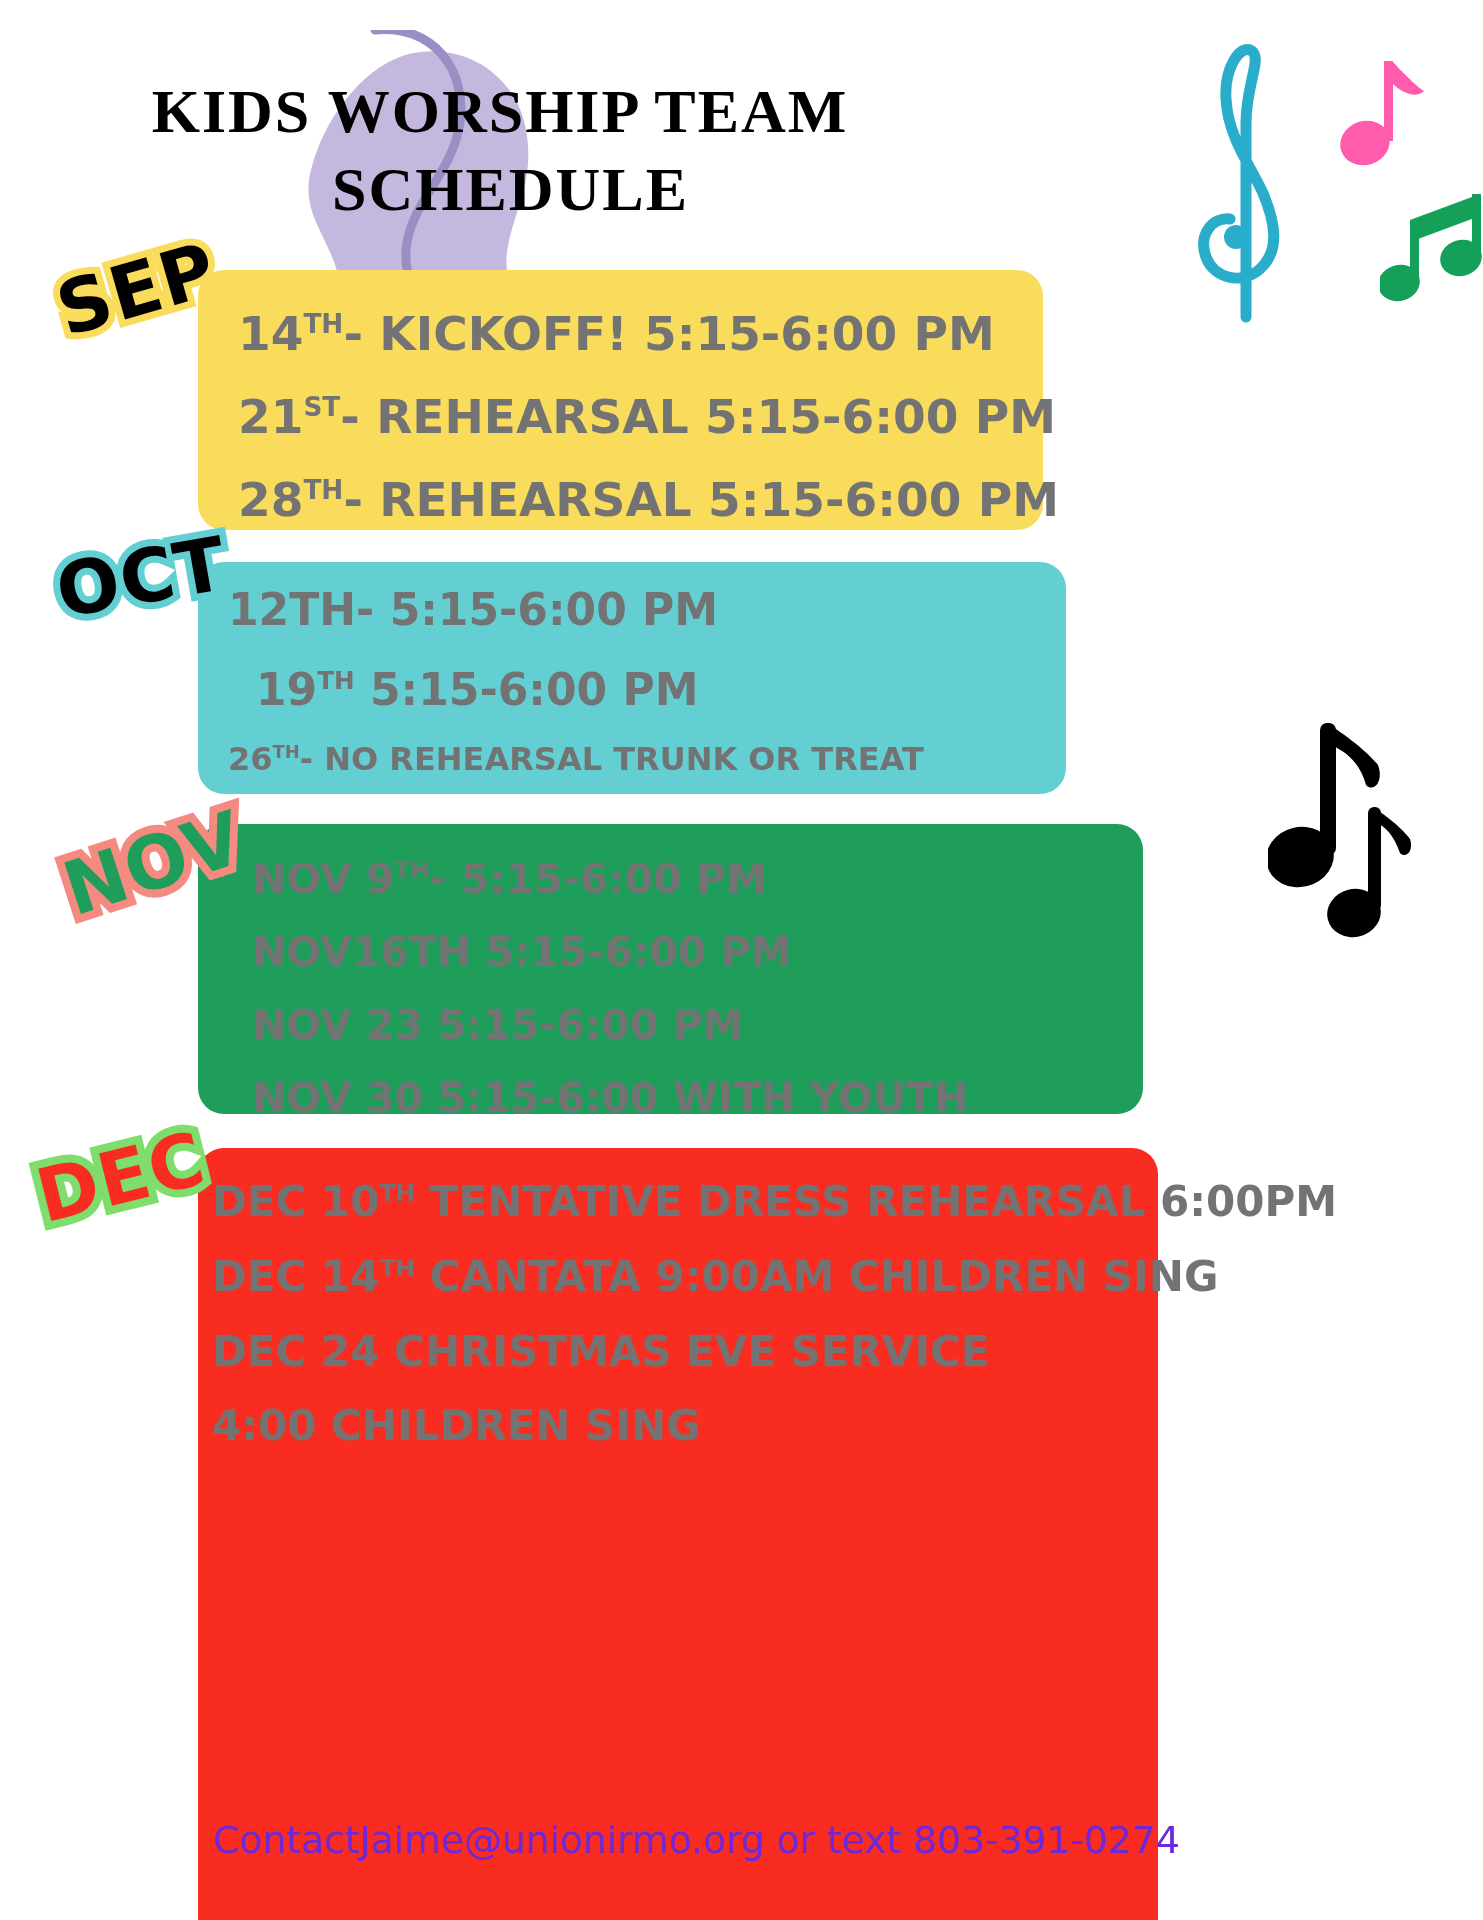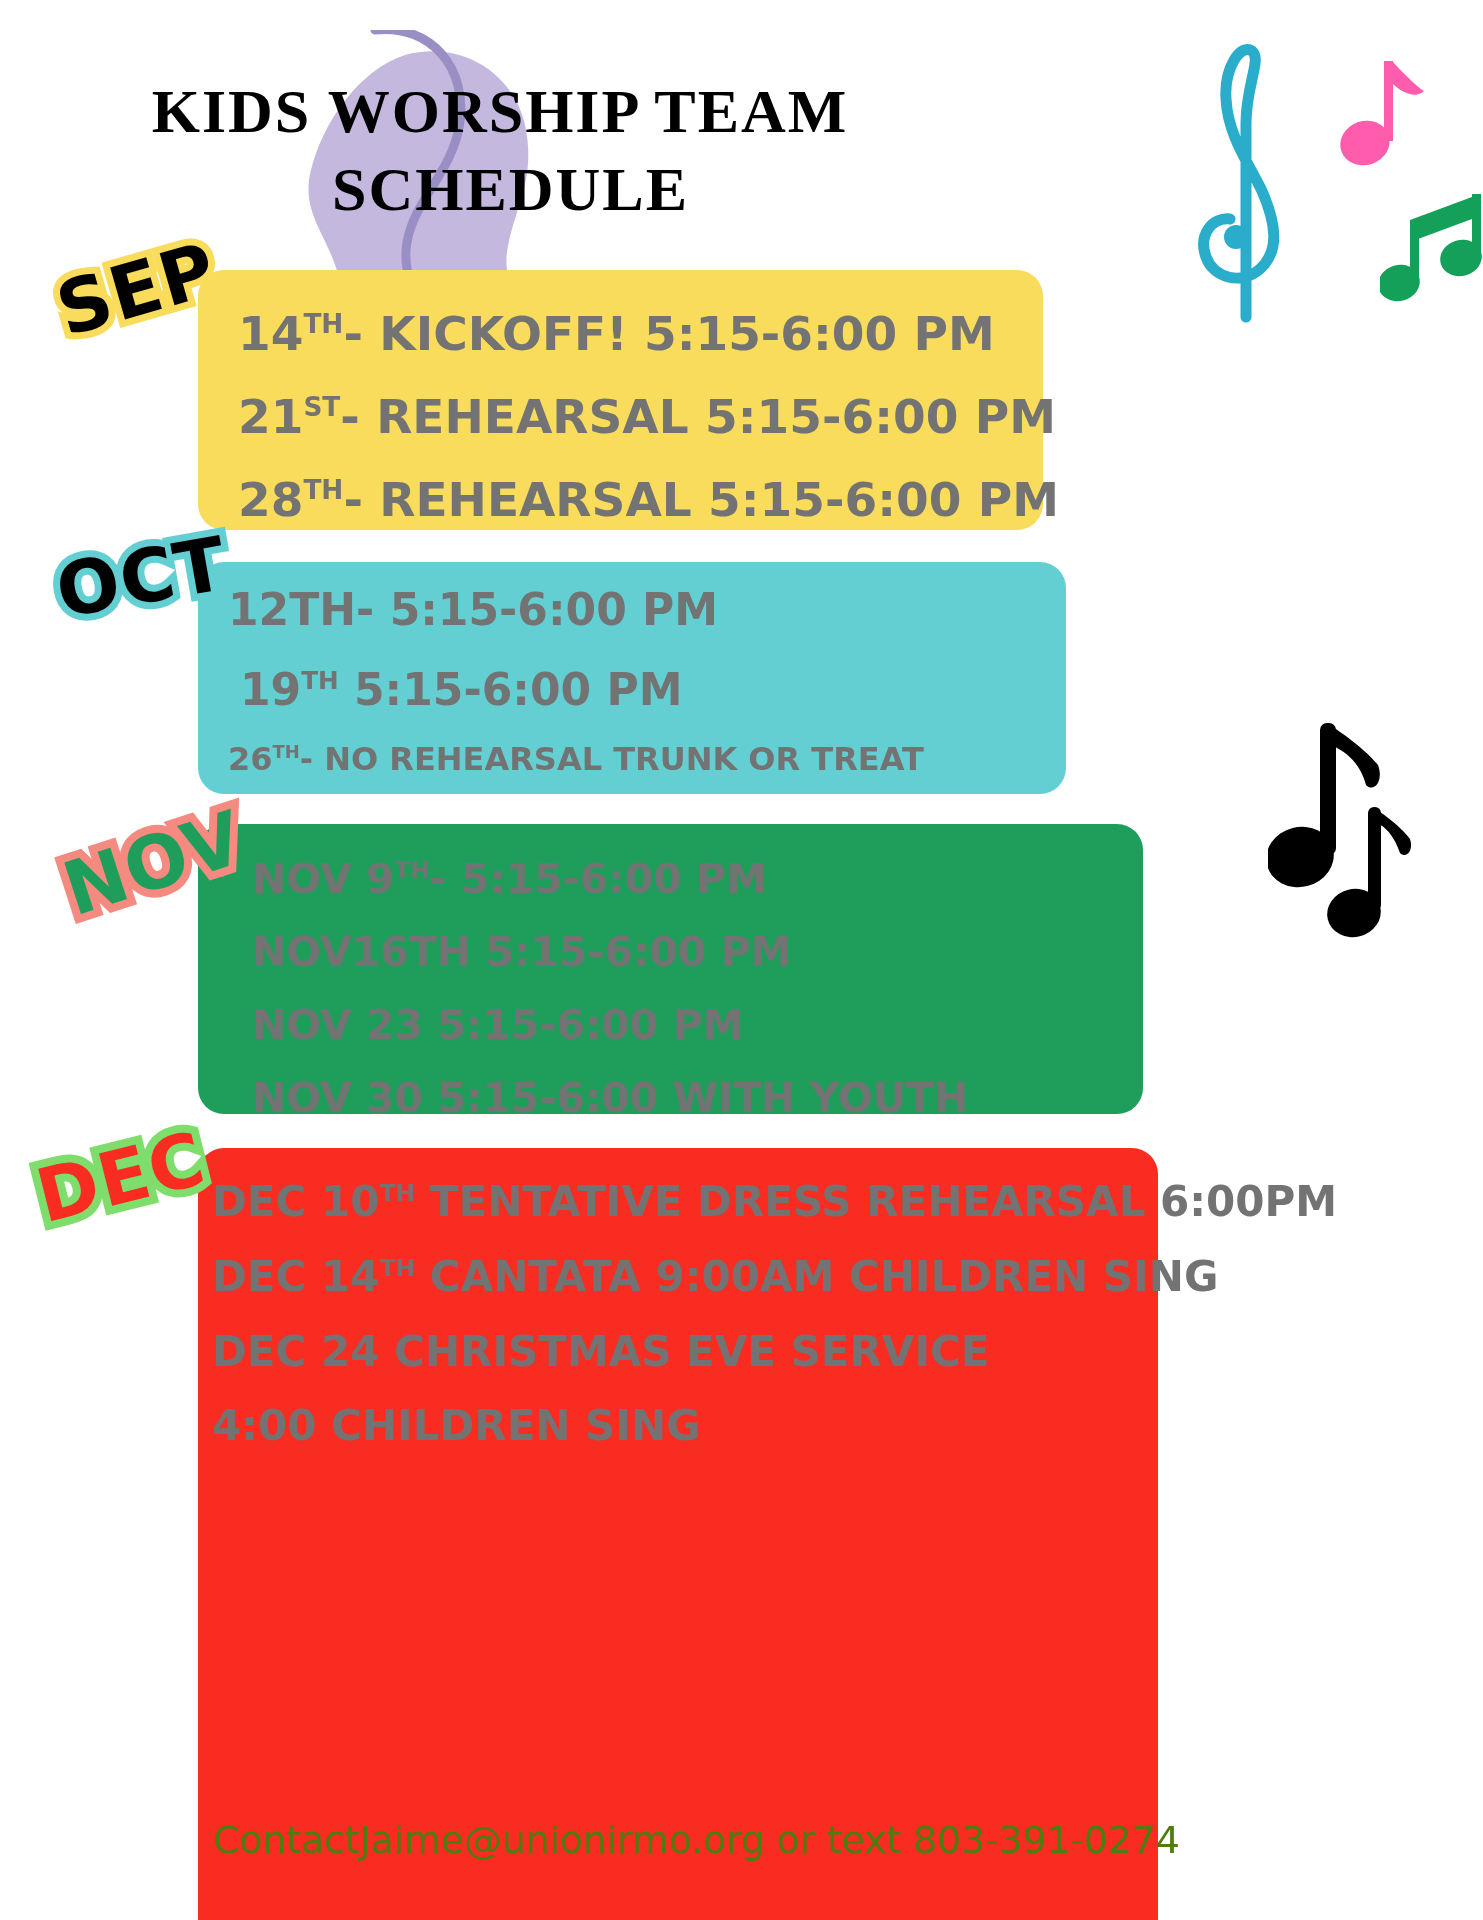--- a/index.html
+++ b/index.html
@@ -140,34 +140,34 @@
     white-space: nowrap;
   }
   sup {
     font-size: 0.56em;
     vertical-align: super;
     line-height: 0;
   }
 
   #lines-sep { left: 238px; top: 292px; font-size: 47px; line-height: 1.77; }
   #lines-oct { left: 228px; top: 570px; font-size: 44px; line-height: 1.82; }
-  #lines-oct .ln:nth-child(2) { margin-left: 12px; }
+  #lines-oct .ln:nth-child(2) { margin-left: 28px; }
   #lines-oct .ln:nth-child(3) { font-size: 32px; }
   #lines-nov { left: 252px; top: 843px; font-size: 41px; line-height: 1.78; }
   #lines-dec { left: 212px; top: 1165px; font-size: 42px; line-height: 1.78; }
 
   .contact {
     position: absolute;
     z-index: 5;
     left: 213px;
     top: 1818px;
     font-family: "DejaVu Sans", sans-serif;
     font-weight: 400;
     font-size: 38px;
-    color: #4d7c0f;
+    color: #6d28d9;
     letter-spacing: -0.2px;
     white-space: nowrap;
   }
 </style>
 </head>
 <body>
 
 <div id="poster">
 
   <div class="blob-wrap">

